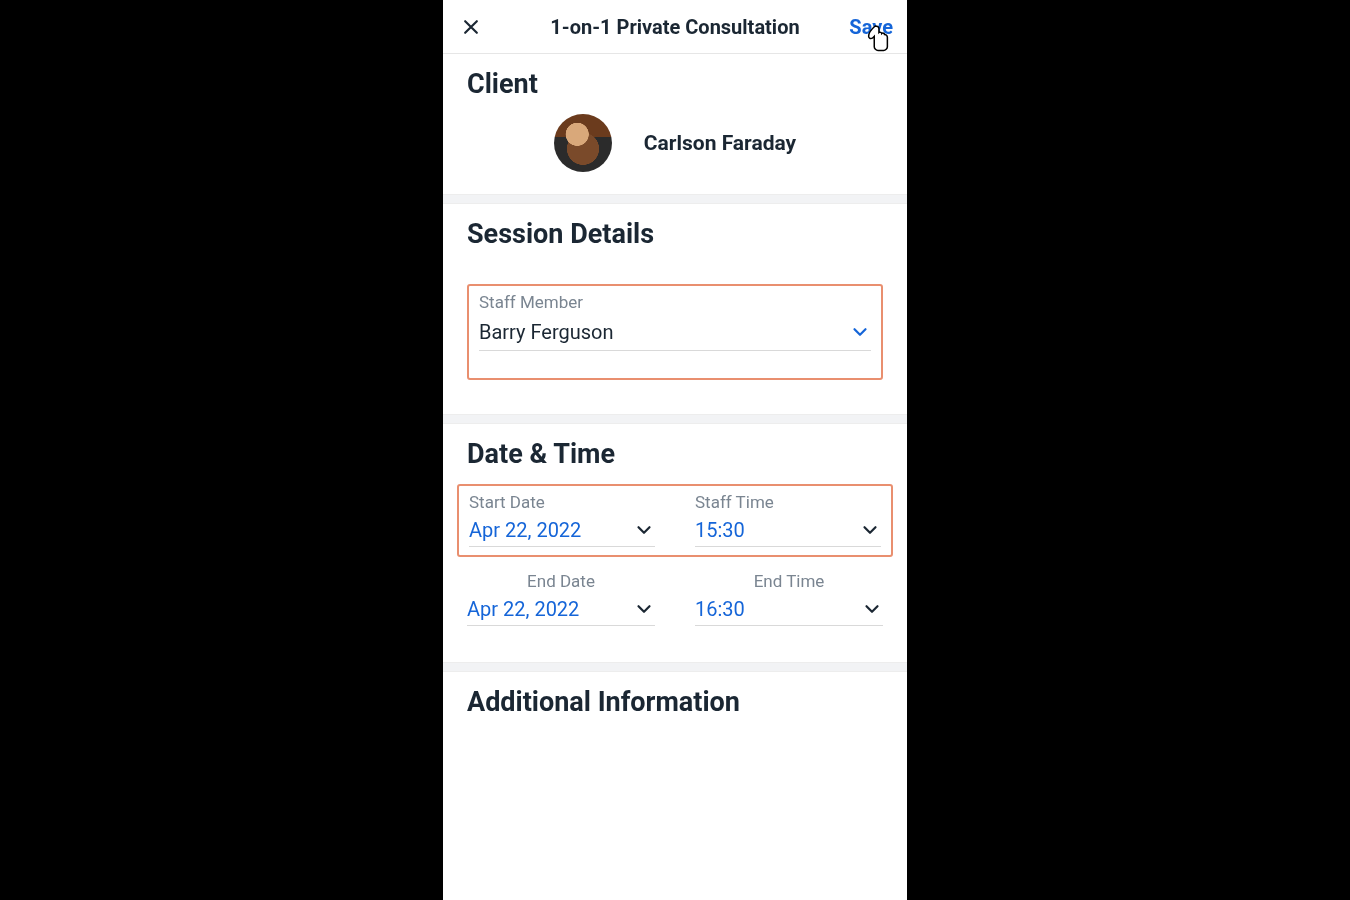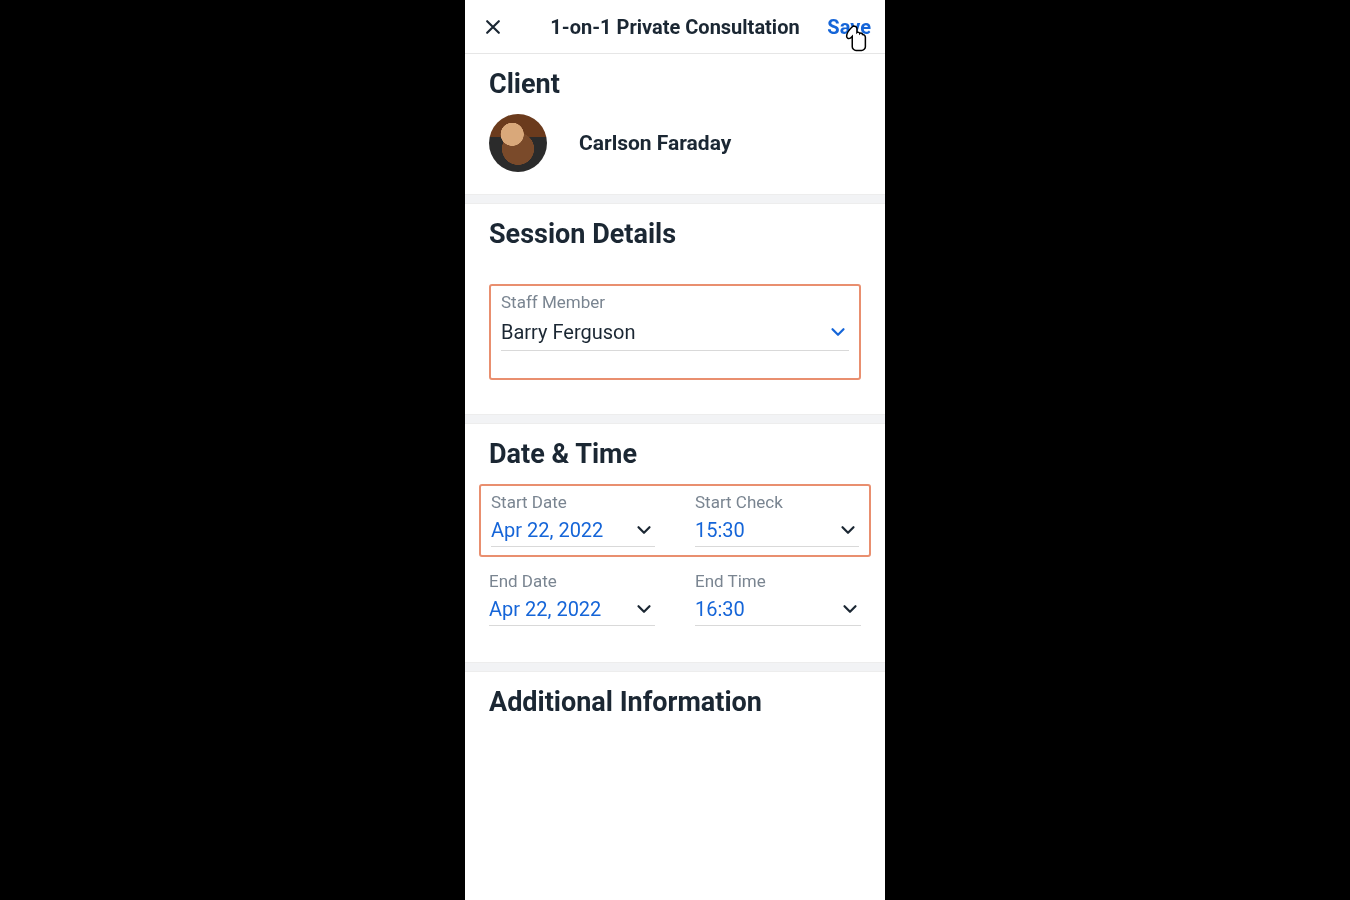--- a/index.html
+++ b/index.html
@@ -8,21 +8,21 @@
     background: #000;
     font-family: -apple-system, BlinkMacSystemFont, "Segoe UI", Roboto, Helvetica, Arial, sans-serif;
     display: flex;
     justify-content: center;
     align-items: flex-start;
     width: 1350px;
     height: 900px;
     overflow: hidden;
   }
   .phone {
-    width: 420px;
+    width: 464px;
     height: 900px;
     background: #fff;
     position: relative;
     overflow: hidden;
   }
   .header {
     height: 54px;
     display: flex;
     align-items: center;
     padding: 0 14px;
@@ -65,20 +65,21 @@
   .section-heading {
     font-size: 27px;
     font-weight: 700;
     color: #1b2733;
     margin-bottom: 14px;
   }
   .client-row {
     display: flex;
     align-items: center;
     gap: 32px;
+    justify-content: center;
   }
   .avatar {
     width: 58px; height: 58px;
     border-radius: 50%;
     background:
       radial-gradient(circle at 40% 35%, #d9a87a 0 22%, transparent 23%),
       radial-gradient(circle at 50% 60%, #7a4a2a 0 35%, transparent 36%),
       linear-gradient(180deg,#6b3b1d 0 40%,#2b2b2b 40% 100%);
     flex: 0 0 58px;
   }
@@ -123,20 +124,21 @@
   .dt-field .field-label { font-size: 17px; margin-bottom: 2px; }
   .dt-field .field-row { border-bottom: 1px solid #d9d9d9; padding-bottom: 4px;}
   .dt-highlight {
     border: 2.5px solid #e98f6f;
     border-radius: 3px;
     padding: 6px 10px 8px 10px;
     margin: 10px -10px 0 -10px;
   }
   .dt-plain {
     padding: 14px 0 0 0;
+    text-align: center;
   }
 
   .additional .section-heading { margin-bottom: 6px; }
   .note-box {
     border: 2.5px solid #e98f6f;
     border-radius: 3px;
     padding: 4px 10px 8px 10px;
     margin-top: 2px;
   }
   .note-text {
@@ -203,21 +205,21 @@
         <div class="dt-field">
           <div class="field-label">Start Date</div>
           <div class="field-row">
             <span class="field-value link">Apr 22, 2022</span>
             <svg class="chevron" viewBox="0 0 24 24">
                 <path d="M6 9 L12 15 L18 9" fill="none" stroke="currentColor" stroke-width="2.4" stroke-linecap="round" stroke-linejoin="round"></path>
               </svg>
           </div>
         </div>
         <div class="dt-field">
-          <div class="field-label">Start Check</div>
+          <div class="field-label">Staff Time</div>
           <div class="field-row">
             <span class="field-value link">15:30</span>
             <svg class="chevron" viewBox="0 0 24 24">
                 <path d="M6 9 L12 15 L18 9" fill="none" stroke="currentColor" stroke-width="2.4" stroke-linecap="round" stroke-linejoin="round"></path>
               </svg>
           </div>
         </div>
       </div>
     </div>
 

